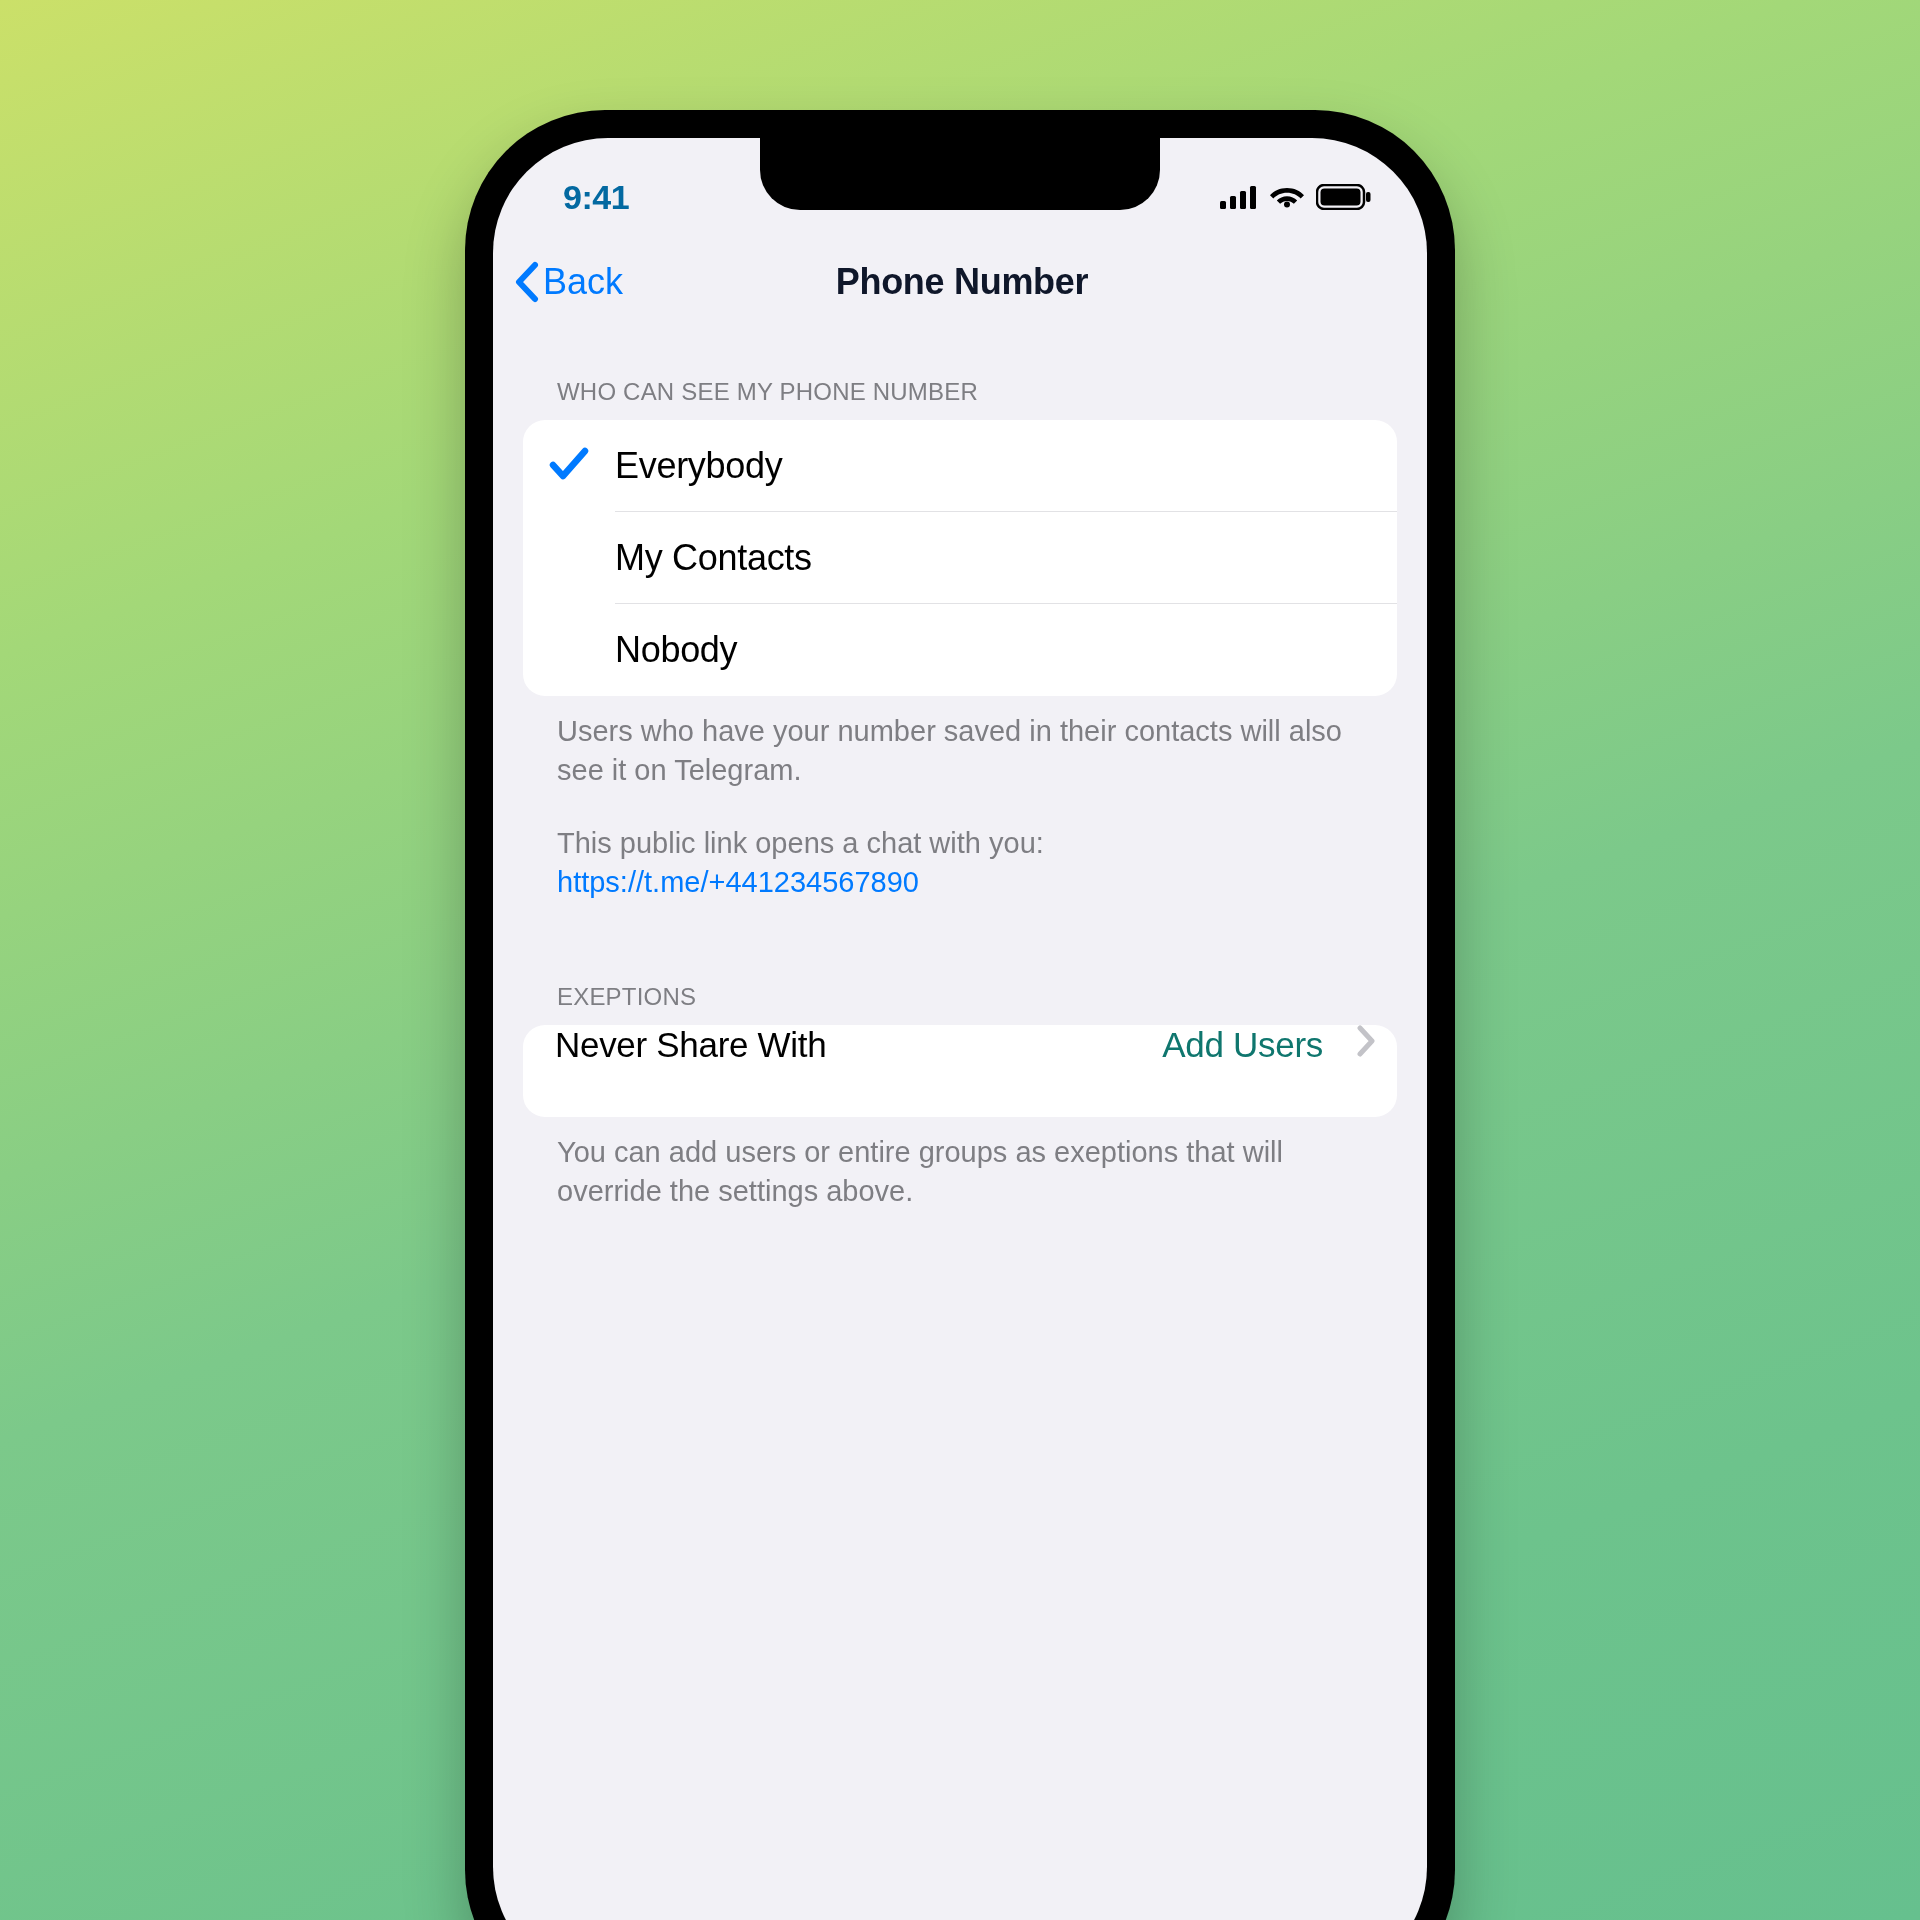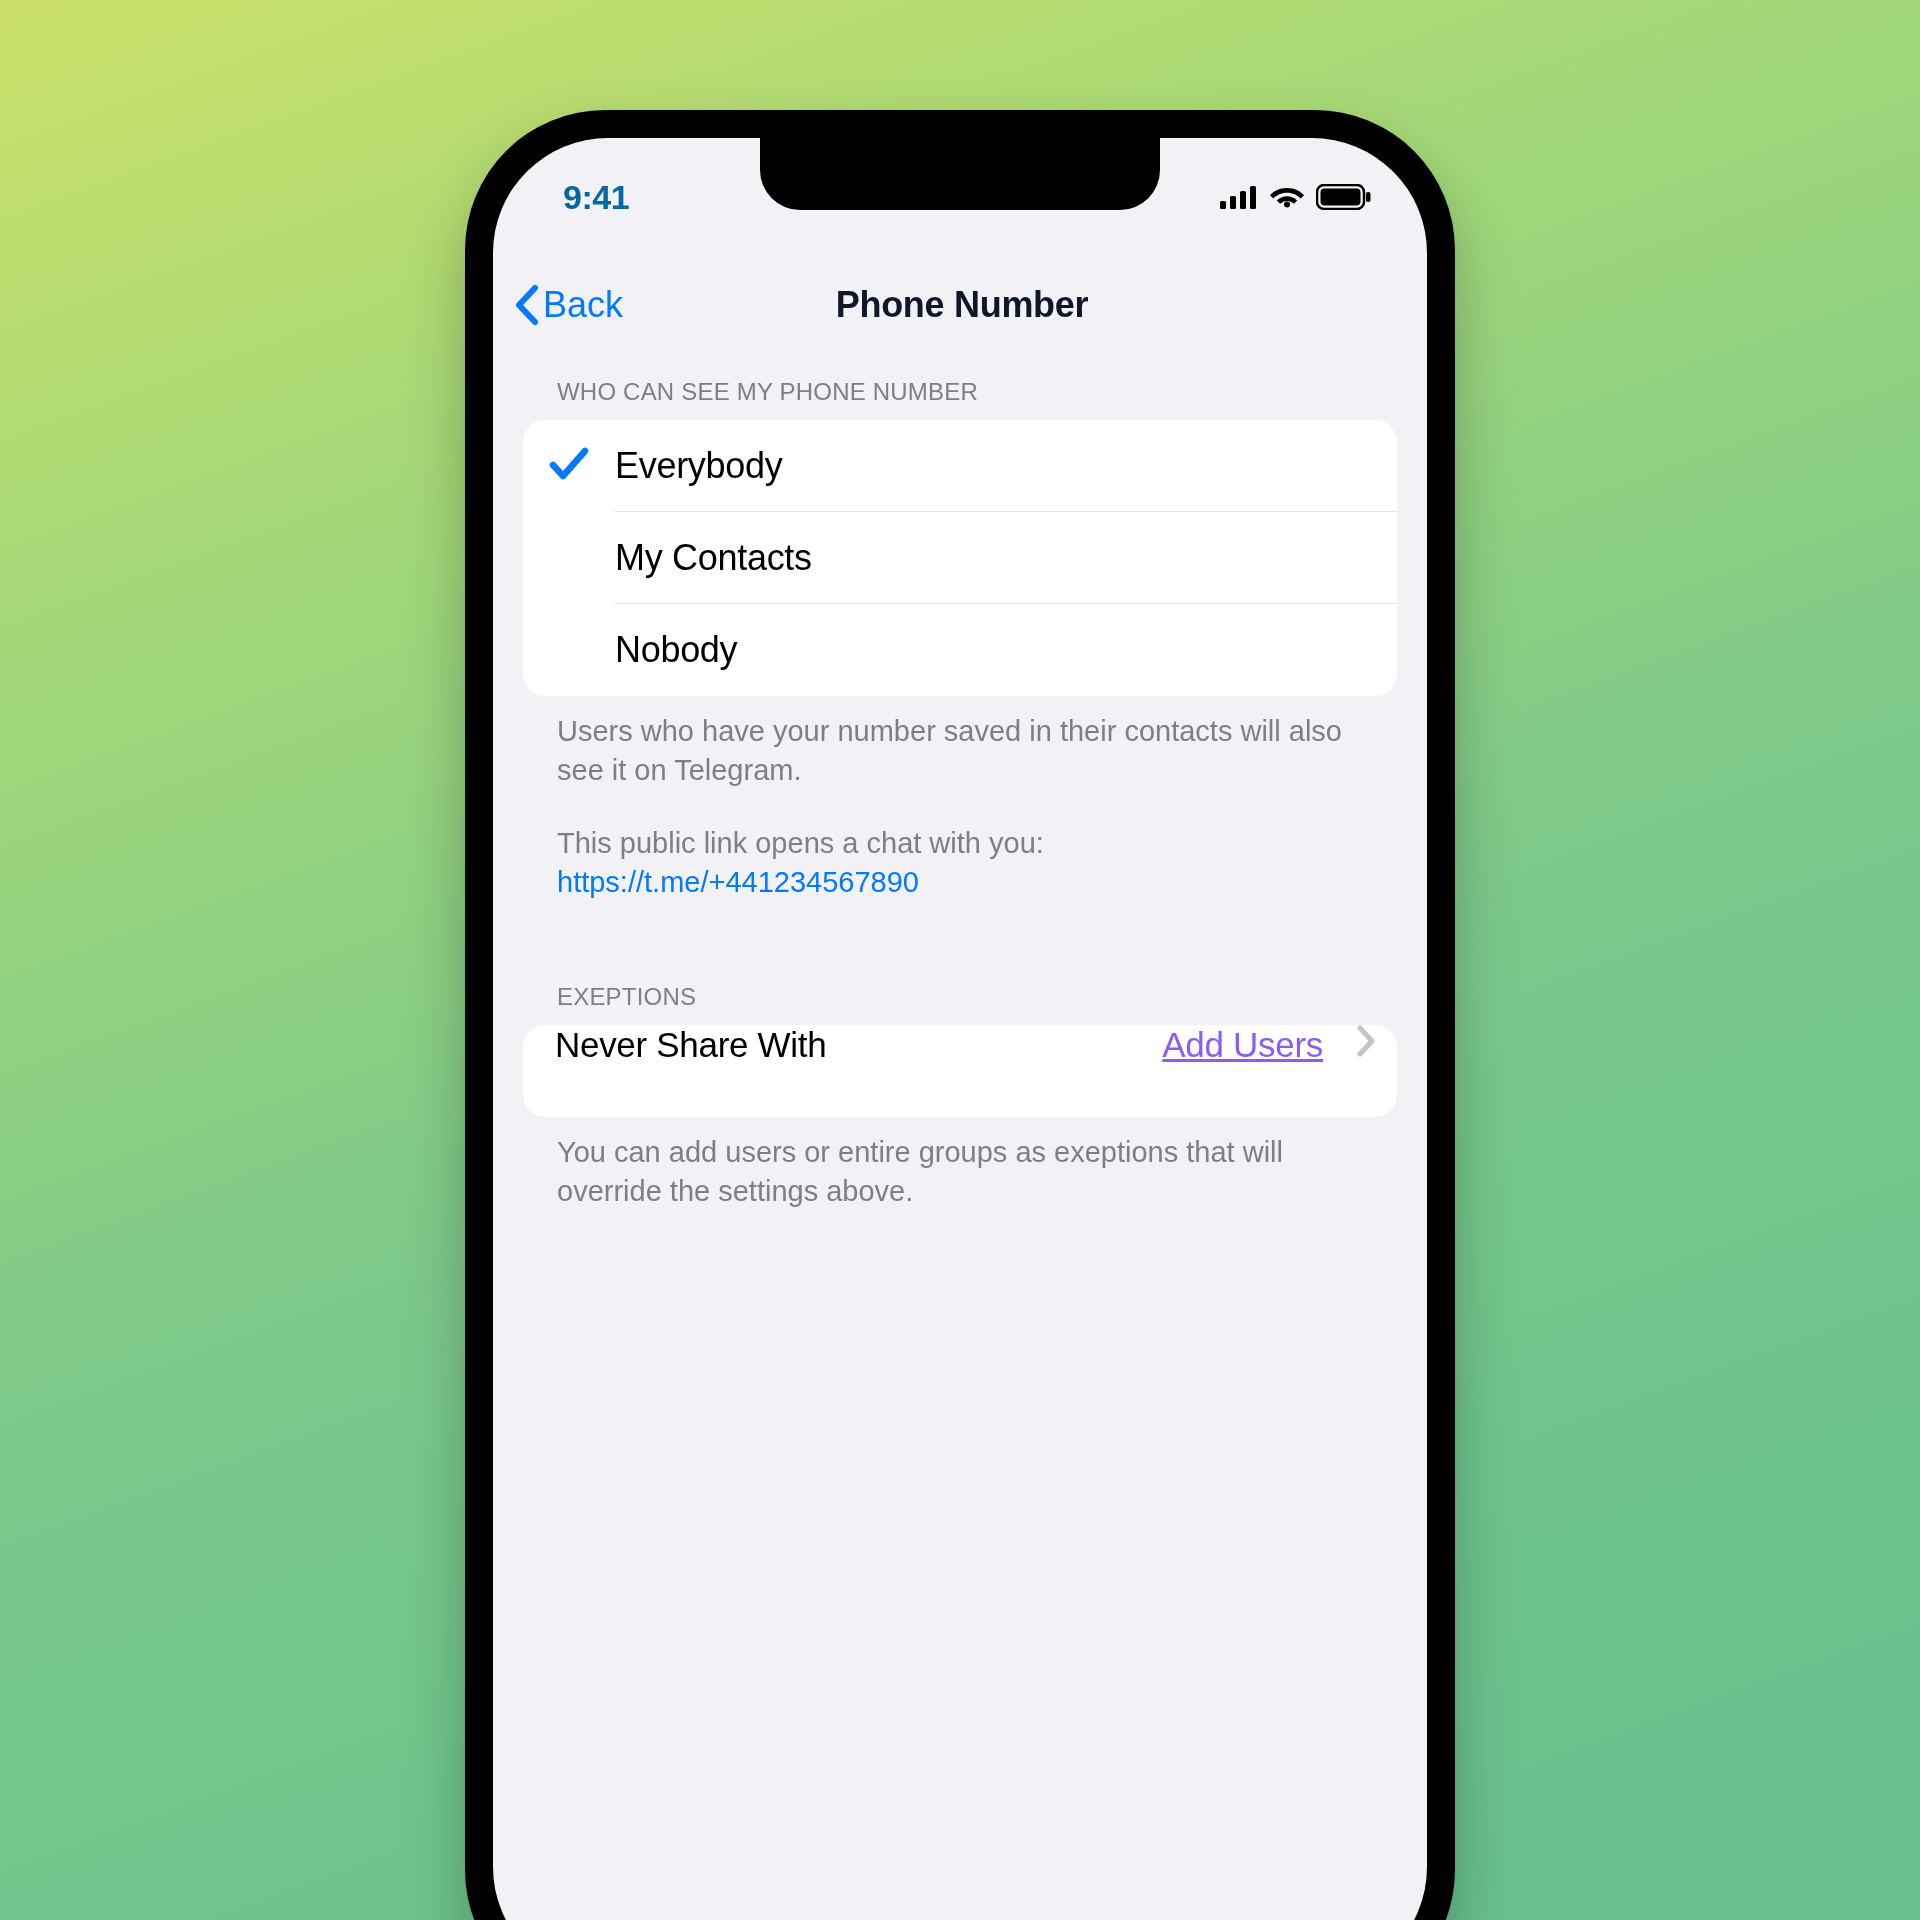--- a/index.html
+++ b/index.html
@@ -59,21 +59,21 @@
     display: flex;
     align-items: center;
     gap: 12px;
   }
   .status-right svg { display: block; }
 
   
   .nav-bar {
     height: 88px;
     display: flex;
-    align-items: flex-end;
+    align-items: center;
     position: relative;
     padding: 0 20px;
   }
   .back-btn {
     display: flex;
     align-items: center;
     gap: 2px;
     color: #007aff;
     font-size: 36px;
     font-weight: 400;
@@ -159,24 +159,23 @@
     gap: 20px;
   }
   .ex-row .ex-label {
     font-size: 35px;
     color: #000;
     flex: 1;
     letter-spacing: -0.3px;
   }
   .ex-row .ex-value {
     font-size: 35px;
-    color: #8b5cf6;
+    color: #0f766e;
     margin-right: 14px;
     letter-spacing: -0.3px;
-    text-decoration: underline;
   }
   .chevron { display:block; }
 
 </style>
 </head>
 <body>
 
 <div class="phone">
   <div class="phone-inner">
     <div class="notch"></div>

